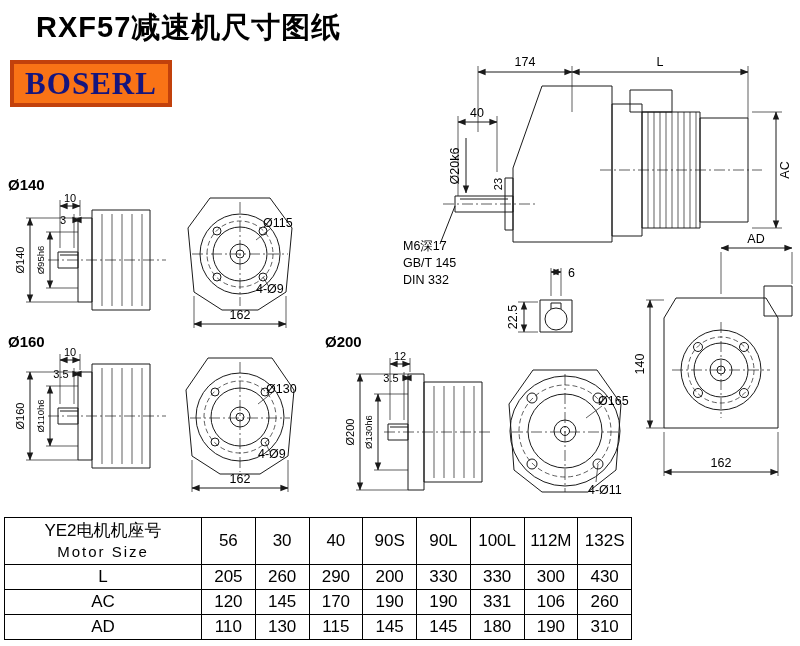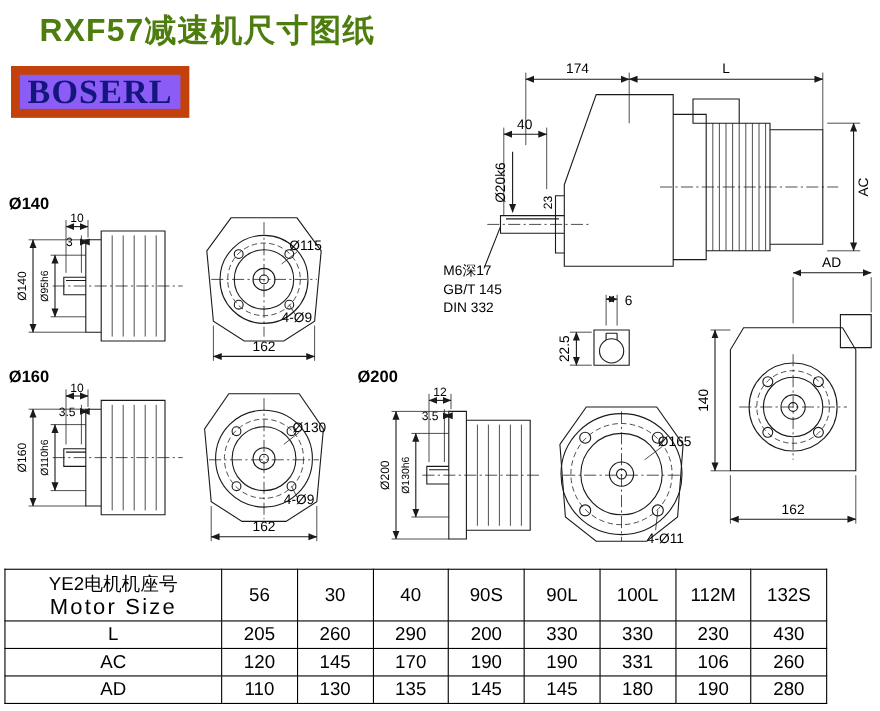--- a/index.html
+++ b/index.html
@@ -1,39 +1,39 @@
 <!DOCTYPE html>
 <html><head>
 <meta charset="utf-8">
 <style>
   *{margin:0;padding:0;box-sizing:border-box}
   html,body{width:800px;height:646px;background:#ffffff;position:relative;overflow:hidden;
     font-family:"Liberation Sans",sans-serif}
-  .title{position:absolute;left:36px;top:8px;font-size:29px;font-weight:bold;color:#4d7c0f;letter-spacing:1px}
-  .logo{position:absolute;left:10px;top:60px;width:162px;height:47px;border:8px solid #c2410c;
+  .title{position:absolute;left:36px;top:8px;font-size:29px;font-weight:bold;color:#000000;letter-spacing:1px}
+  .logo{position:absolute;left:10px;top:60px;width:162px;height:47px;border:4px solid #c2410c;
     display:flex;align-items:center;justify-content:center;font-family:"Liberation Serif",serif;
-    font-weight:bold;font-size:31px;color:#15157e;letter-spacing:1px;background:#8b5cf6}
+    font-weight:bold;font-size:31px;color:#15157e;letter-spacing:1px;background:#f97316}
   svg{position:absolute;left:0;top:0}
   svg .ln{stroke:#1a1a1a;stroke-width:1;fill:none}
   svg .thin{stroke:#1a1a1a;stroke-width:.7;fill:none}
   svg .cl{stroke:#1a1a1a;stroke-width:.7;fill:none;stroke-dasharray:11 3 2 3}
   svg .dc{stroke:#1a1a1a;stroke-width:.7;fill:none;stroke-dasharray:5 3}
   svg .dim{stroke:#1a1a1a;stroke-width:1;fill:none}
   svg text{font-family:"Liberation Sans",sans-serif;fill:#000;font-size:12.5px;stroke:none}
   svg .t15{font-size:15px;font-weight:bold}
   svg .t11{font-size:11px}
   svg .t9{font-size:9.5px}
   svg .mid{text-anchor:middle}
-  table.spec{position:absolute;left:4px;top:517px;width:748px;border-collapse:collapse;table-layout:fixed}
+  table.spec{position:absolute;left:4px;top:517px;width:628px;border-collapse:collapse;table-layout:fixed}
   table.spec td,table.spec th{border:1px solid #000;text-align:center;vertical-align:middle;
     font-weight:normal;font-size:17px;color:#000;padding:0;background:#fff}
   table.spec tr.hdr th{height:47px}
   table.spec tr.dr td{height:25px}
   table.spec .hcn{font-size:17px;line-height:22px}
-  table.spec .hen{font-size:20px;line-height:20px;letter-spacing:2px}
+  table.spec .hen{font-size:15px;line-height:20px;letter-spacing:2px}
   col.c0{width:197px}
 </style>
 </head>
 <body>
 
 <div class="title">RXF57减速机尺寸图纸</div>
 <div class="logo">BOSERL</div>
 
 <svg width="800" height="516" viewBox="0 0 800 516">
   <defs>
@@ -212,39 +212,39 @@
     <th>132S</th>
   </tr>
   <tr class="dr">
     <td>L</td>
     <td>205</td>
     <td>260</td>
     <td>290</td>
     <td>200</td>
     <td>330</td>
     <td>330</td>
-    <td>230</td>
+    <td>300</td>
     <td>430</td>
   </tr>
   <tr class="dr">
     <td>AC</td>
     <td>120</td>
     <td>145</td>
     <td>170</td>
     <td>190</td>
     <td>190</td>
     <td>331</td>
     <td>106</td>
     <td>260</td>
   </tr>
   <tr class="dr">
     <td>AD</td>
     <td>110</td>
     <td>130</td>
-    <td>135</td>
+    <td>115</td>
     <td>145</td>
     <td>145</td>
     <td>180</td>
     <td>190</td>
-    <td>280</td>
+    <td>310</td>
   </tr>
 </tbody>
   </table>
 
 </body></html>

